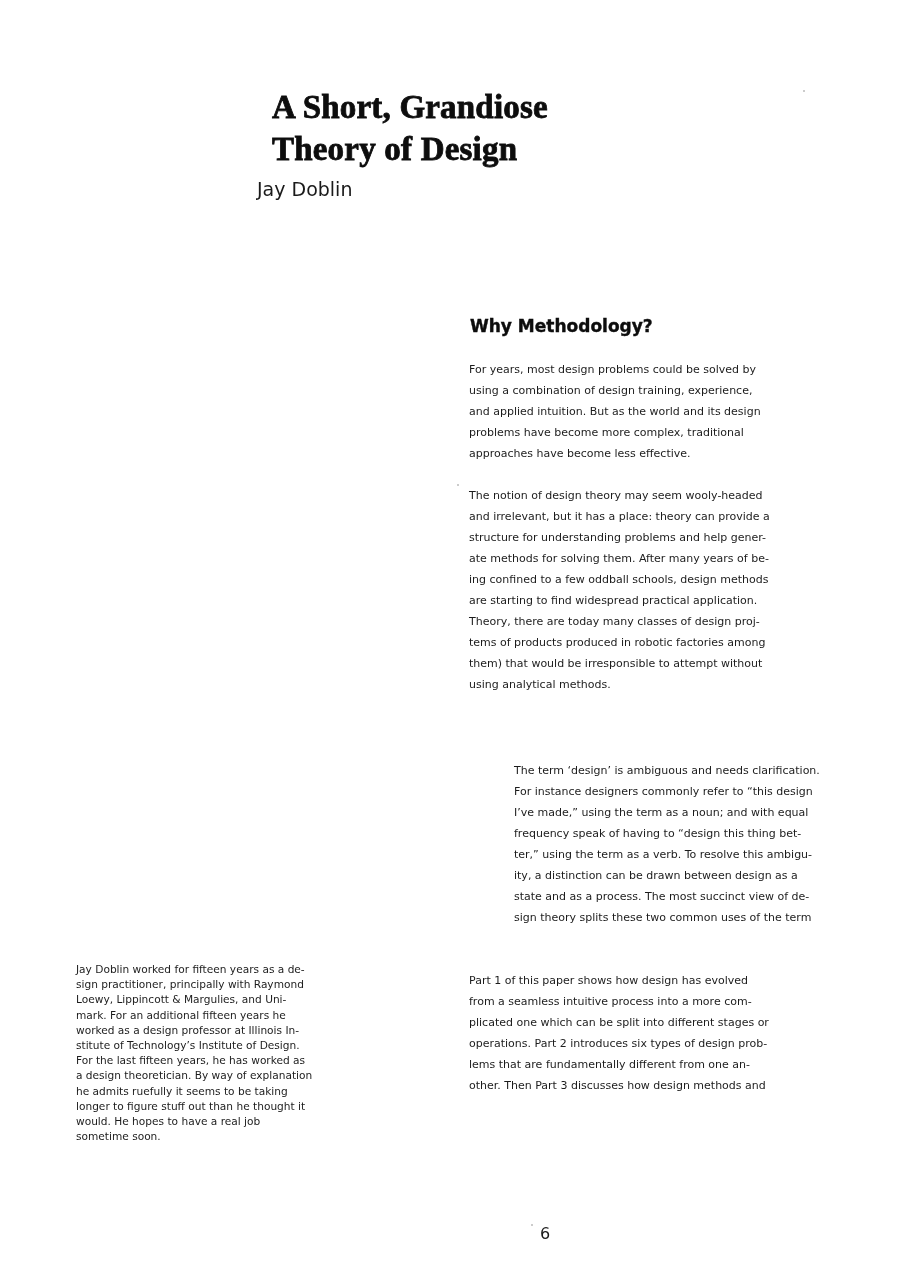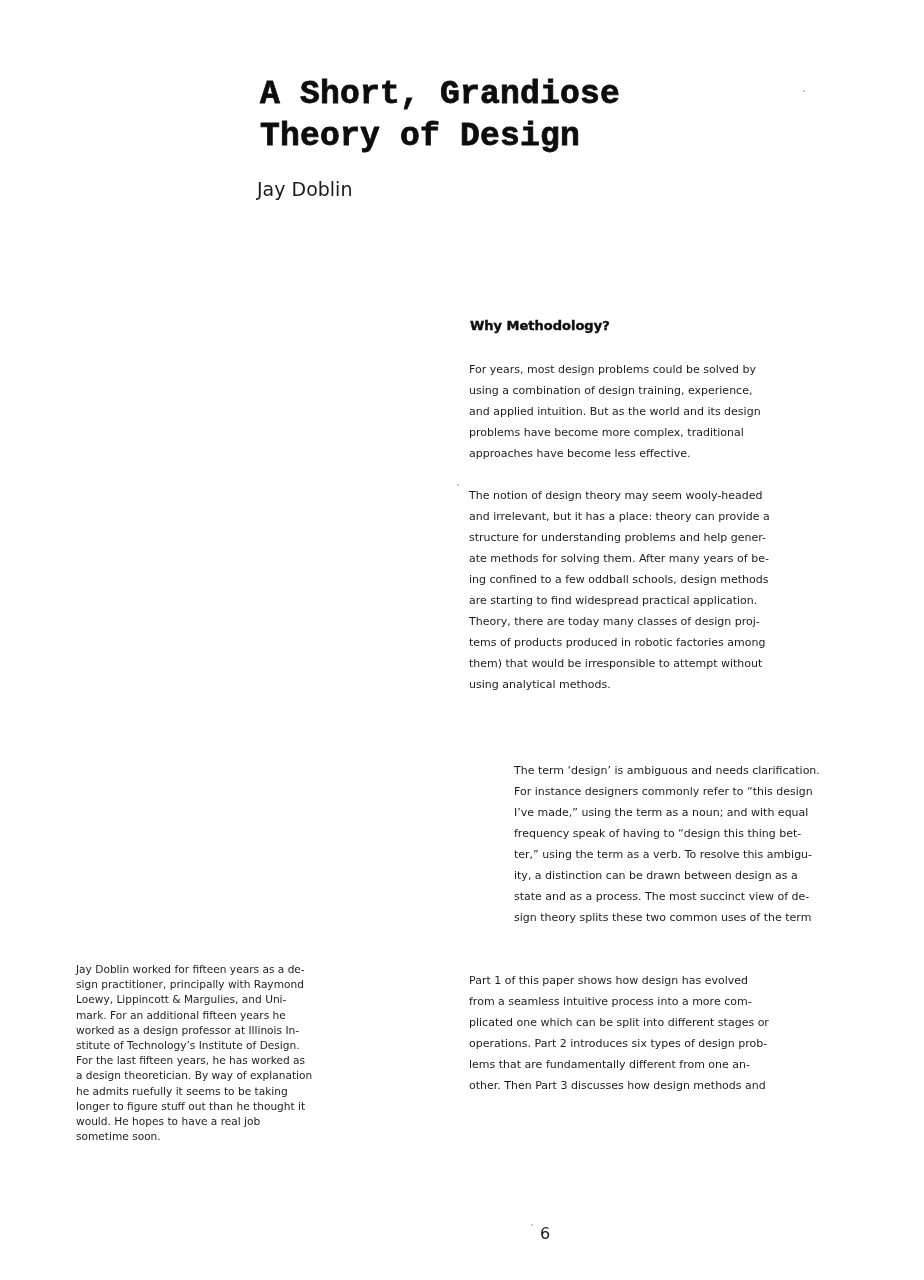--- a/index.html
+++ b/index.html
@@ -12,22 +12,22 @@
       height: 1280px;
       position: relative;
       overflow: hidden;
       color: #1a1a1a;
       font-family: "DejaVu Sans", sans-serif;
     }
     .title {
       position: absolute;
       left: 256px;
       top: 70px;
-      margin: 4px;
-      font-family: Liberation Mono, monospace;
+      margin: 16px;
+      font-family: Liberation Serif, serif;
       font-weight: 900;
       font-size: 33px;
       line-height: 42px;
       letter-spacing: 0.2px;
       color: #0d0d0d;
       -webkit-text-stroke: 0.8px #0d0d0d;
     }
     .title .line { display: block; white-space: nowrap; }
     .author {
       position: absolute;
@@ -36,21 +36,21 @@
       font-size: 19px;
       line-height: 24px;
       color: #1a1a1a;
     }
     .section-heading {
       position: absolute;
       left: 470px;
       top: 316px;
       margin: 0;
       font-weight: 900;
-      font-size: 13px;
+      font-size: 17px;
       line-height: 20px;
       color: #0d0d0d;
       -webkit-text-stroke: 0.4px #0d0d0d;
     }
     .body-col {
       position: absolute;
       left: 469px;
       width: 420px;
       font-size: 11px;
       line-height: 21px;

